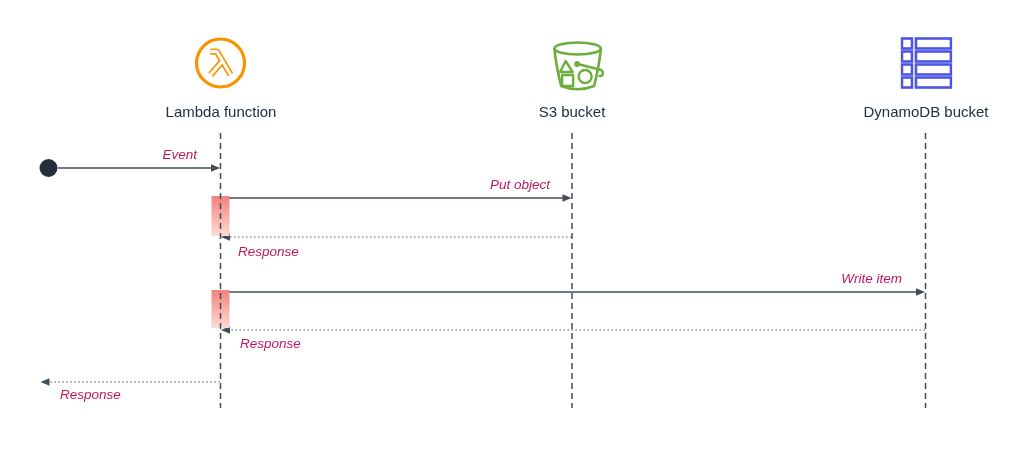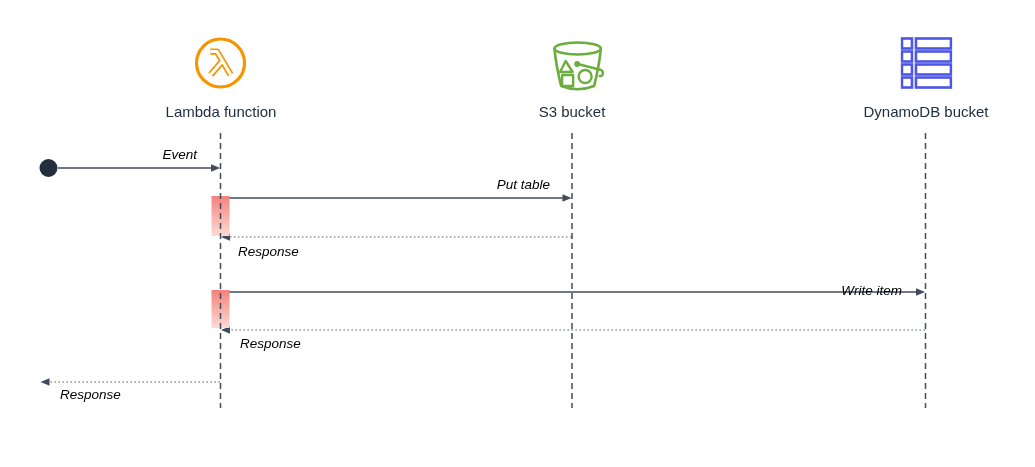--- a/index.html
+++ b/index.html
@@ -8,21 +8,21 @@
     font-family:"Liberation Sans",sans-serif;overflow:hidden;
   }
   .layer{position:absolute;left:0;top:0;}
   .participant{
     position:absolute;top:32px;transform:translateX(-50%);
     display:flex;flex-direction:column;align-items:center;
   }
   .icon-box{height:62px;display:flex;align-items:center;justify-content:center;}
   .p-label{margin-top:9px;font-size:15px;color:#232F3E;white-space:nowrap;}
   .msg{
-    position:absolute;font-style:italic;font-size:13.5px;color:#000000;
+    position:absolute;font-style:italic;font-size:13.5px;color:#be185d;
     white-space:nowrap;line-height:16px;
   }
   .ln-solid{stroke:#414B5A;stroke-width:1.4;fill:none;}
   .ln-dotted{stroke:#5A6372;stroke-width:1.2;fill:none;stroke-dasharray:1.6 2.4;}
   .arrow-head{fill:#414B5A;stroke:none;}
   .lifeline{stroke:#414B5A;stroke-width:1.5;stroke-dasharray:6 4;fill:none;}
 </style>
 </head>
 <body>
 
@@ -106,19 +106,19 @@
           <rect x="15.5" y="27.5" width="35" height="10"></rect>
           <rect x="1.5" y="40.5" width="10" height="10"></rect>
           <rect x="15.5" y="40.5" width="35" height="10"></rect>
         </g>
       </svg>
     </div>
     <div class="p-label">DynamoDB bucket</div>
   </div>
 
   <div class="msg" style="right:838px;top:147px;">Event</div>
-  <div class="msg" style="right:485px;top:177px;">Put table</div>
+  <div class="msg" style="right:485px;top:177px;">Put object</div>
   <div class="msg" style="left:238px;top:244px;">Response</div>
-  <div class="msg" style="right:133px;top:283px;text-align:center;">Write item</div>
+  <div class="msg" style="right:133px;top:271px;text-align:center;">Write item</div>
   <div class="msg" style="left:240px;top:336px;">Response</div>
   <div class="msg" style="left:60px;top:387px;">Response</div>
 
 </div>
 
 </body></html>

